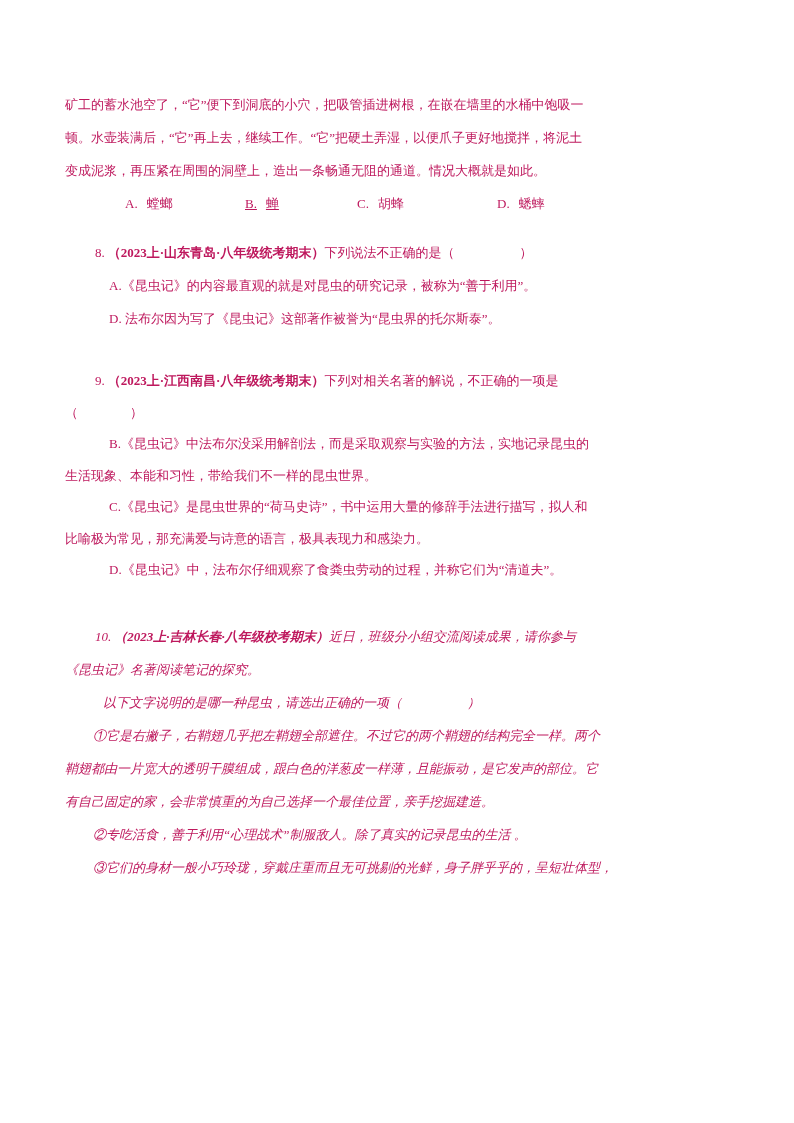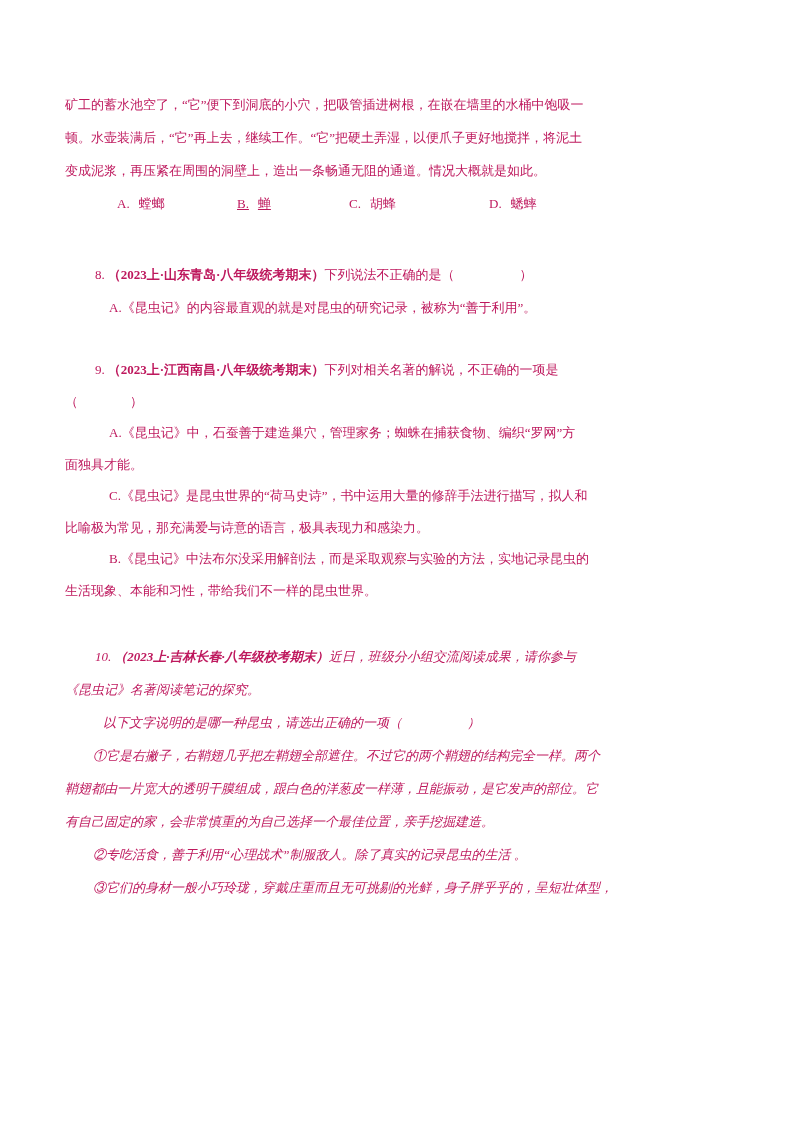--- a/index.html
+++ b/index.html
@@ -15,62 +15,62 @@
     padding:88px 61px 0 65px;
     overflow:hidden;
   }
   .para{
     margin:0;
     line-height:33px;
     white-space:pre-wrap;
     text-align:left;
   }
   .q-block{margin:0;padding:0;}
-  .mt-q8{margin-top:38px;}
+  .mt-q8{margin-top:16px;}
   .mt-q9{margin-top:30px;}
   .mt-q10{margin-top:34px;font-style:italic;}
   .lh-tight .para{line-height:31.5px;}
   .q-header{text-indent:30px;}
   .q-num{margin-right:3px;}
   .q-source{font-weight:bold;}
   .q-opt{text-indent:44px;}
   .sub-stem{text-indent:38px;}
   .clue{text-indent:28px;}
   .opts-row{text-indent:52px;}
   .o7{display:inline-block;text-indent:0;}
-  .o7-a{width:120px;}
+  .o7-a{width:120px;margin-left:8px;}
   .o7-b{width:112px;text-decoration:underline;}
   .o7-c{width:140px;}
   .o7-text{margin-left:9px;}
 </style>
 </head>
 <body>
 
 <div class="page">
 
   <p class="para">矿工的蓄水池空了，“它”便下到洞底的小穴，把吸管插进树根，在嵌在墙里的水桶中饱吸一
 顿。水壶装满后，“它”再上去，继续工作。“它”把硬土弄湿，以便爪子更好地搅拌，将泥土
 变成泥浆，再压紧在周围的洞壁上，造出一条畅通无阻的通道。情况大概就是如此。</p>
 
   <p class="para opts-row"><span class="o7 o7-a"><span>A.</span><span class="o7-text">螳螂</span></span><span class="o7 o7-b"><span>B.</span><span class="o7-text">蝉</span></span><span class="o7 o7-c"><span>C.</span><span class="o7-text">胡蜂</span></span><span class="o7"><span>D.</span><span class="o7-text">蟋蟀</span></span></p>
 
   <section class="q-block mt-q8">
     <p class="para q-header"><span class="q-num">8.</span><span class="q-source">（2023上·山东青岛·八年级统考期末）</span><span>下列说法不正确的是（　　　　　）</span></p>
     <p class="para q-opt">A.《昆虫记》的内容最直观的就是对昆虫的研究记录，被称为“善于利用”。</p>
+    <p class="para q-opt">D. 法布尔因为写了《昆虫记》这部著作被誉为“昆虫界的托尔斯泰”。</p>
   </section>
 
   <section class="q-block mt-q9 lh-tight">
     <p class="para q-header"><span class="q-num">9.</span><span class="q-source">（2023上·江西南昌·八年级统考期末）</span><span>下列对相关名著的解说，不正确的一项是
 （　　　　）</span></p>
-    <p class="para q-opt">A.《昆虫记》中，石蚕善于建造巢穴，管理家务；蜘蛛在捕获食物、编织“罗网”方
-面独具才能。</p>
+    <p class="para q-opt">B.《昆虫记》中法布尔没采用解剖法，而是采取观察与实验的方法，实地记录昆虫的
+生活现象、本能和习性，带给我们不一样的昆虫世界。</p>
     <p class="para q-opt">C.《昆虫记》是昆虫世界的“荷马史诗”，书中运用大量的修辞手法进行描写，拟人和
 比喻极为常见，那充满爱与诗意的语言，极具表现力和感染力。</p>
-    <p class="para q-opt">B.《昆虫记》中法布尔没采用解剖法，而是采取观察与实验的方法，实地记录昆虫的
-生活现象、本能和习性，带给我们不一样的昆虫世界。</p>
+    <p class="para q-opt">D.《昆虫记》中，法布尔仔细观察了食粪虫劳动的过程，并称它们为“清道夫”。</p>
   </section>
 
   <section class="q-block mt-q10">
     <p class="para q-header"><span class="q-num">10.</span><span class="q-source">（2023上·吉林长春·八年级校考期末）</span><span>近日，班级分小组交流阅读成果，请你参与
 《昆虫记》名著阅读笔记的探究。</span></p>
     <p class="para sub-stem">以下文字说明的是哪一种昆虫，请选出正确的一项（　　　　　）</p>
     <p class="para clue">①它是右撇子，右鞘翅几乎把左鞘翅全部遮住。不过它的两个鞘翅的结构完全一样。两个
 鞘翅都由一片宽大的透明干膜组成，跟白色的洋葱皮一样薄，且能振动，是它发声的部位。它
 有自己固定的家，会非常慎重的为自己选择一个最佳位置，亲手挖掘建造。</p>
     <p class="para clue">②专吃活食，善于利用“心理战术”制服敌人。除了真实的记录昆虫的生活 。</p>

